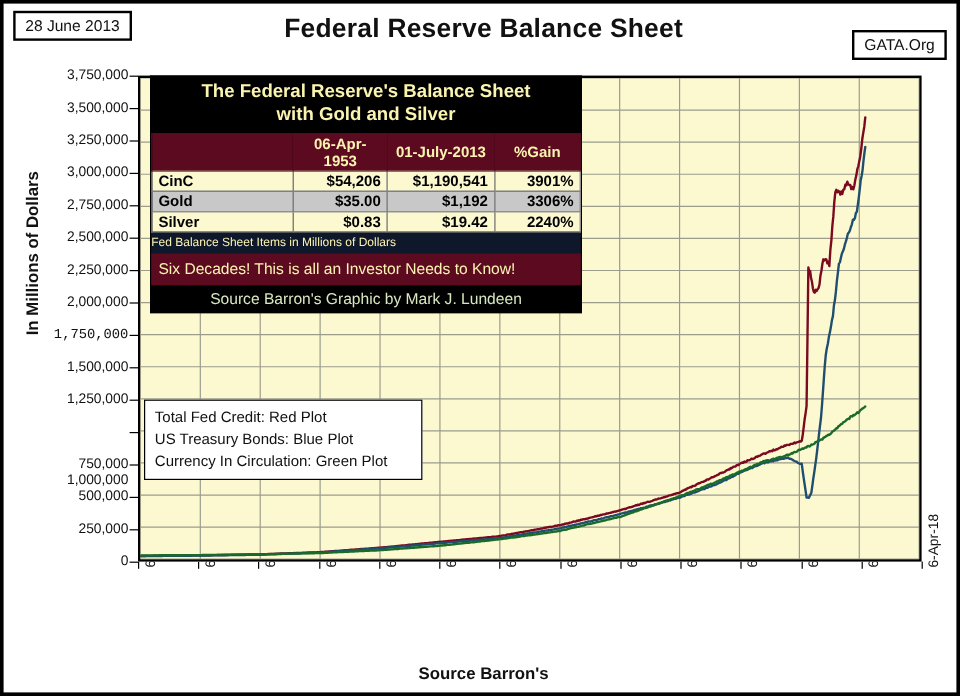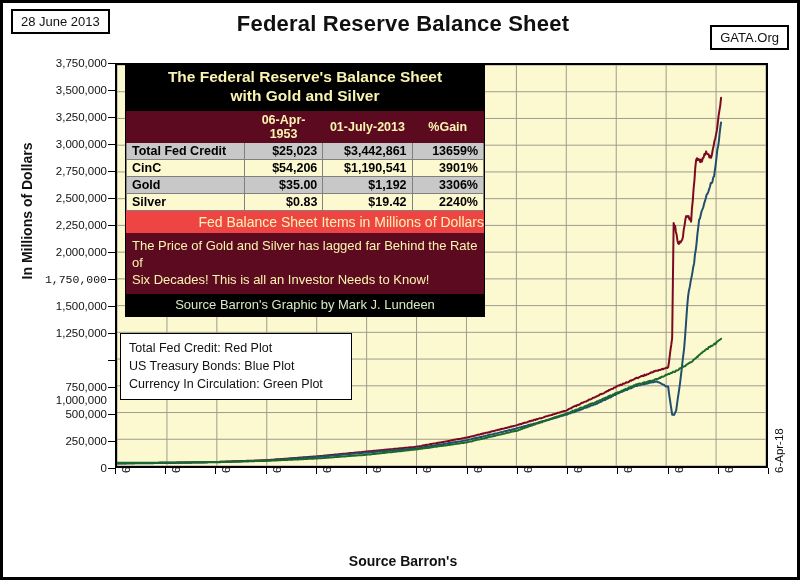--- a/index.html
+++ b/index.html
@@ -77,22 +77,22 @@
   table#dt thead th{
     background:#5C0A20;color:#FAF4B0;text-align:center;border-color:#5C0A20;
     font-size:12.5px;
   }
   table#dt thead th.blank{background:#5C0A20;border-color:#5C0A20;}
   td.lbl{text-align:left;}
   td.num{text-align:right;}
   tr.rowA td{background:#FCF8D0;}
   tr.rowB td{background:#C8C8C8;}
   #dt-sub{
-    background:#ef4444;color:#FAF4B0;text-align:right;
-    font-size:14px;padding:3px 0 3px 0;font-weight:400;
+    background:#0f172a;color:#FAF4B0;text-align:left;
+    font-size:10px;padding:3px 0 3px 0;font-weight:400;
   }
   #dt-note{
     background:#5C0A20;color:#FAF4B0;font-size:13px;
     padding:4px 6px 6px 6px;line-height:1.32;font-weight:400;
   }
   #dt-credit{
     background:#000;color:#D8E8C0;text-align:center;
     font-size:13px;padding:3px 0 4px 0;font-weight:400;
   }
   
@@ -236,26 +236,20 @@
       </colgroup>
       <thead>
         <tr>
           <th class="blank"></th>
           <th>06-Apr-1953</th>
           <th>01-July-2013</th>
           <th>%Gain</th>
         </tr>
       </thead>
       <tbody>
-        <tr class="rowB">
-          <td class="lbl">Total Fed Credit</td>
-          <td class="num">$25,023</td>
-          <td class="num">$3,442,861</td>
-          <td class="num">13659%</td>
-        </tr>
         <tr class="rowA">
           <td class="lbl">CinC</td>
           <td class="num">$54,206</td>
           <td class="num">$1,190,541</td>
           <td class="num">3901%</td>
         </tr>
         <tr class="rowB">
           <td class="lbl">Gold</td>
           <td class="num">$35.00</td>
           <td class="num">$1,192</td>
@@ -264,21 +258,20 @@
         <tr class="rowA">
           <td class="lbl">Silver</td>
           <td class="num">$0.83</td>
           <td class="num">$19.42</td>
           <td class="num">2240%</td>
         </tr>
       </tbody>
     </table>
     <div id="dt-sub">Fed Balance Sheet Items in Millions of Dollars</div>
     <div id="dt-note">
-      <div>The Price of Gold and Silver has lagged far Behind the Rate of</div>
       <div>Six Decades!  This is all an Investor Needs to Know!</div>
     </div>
     <div id="dt-credit">Source Barron's   Graphic by Mark J. Lundeen</div>
   </div>
 
   <div id="legend">
     <div>Total Fed Credit:  Red Plot</div>
     <div>US Treasury Bonds: Blue Plot</div>
     <div>Currency In Circulation: Green Plot</div>
   </div>

